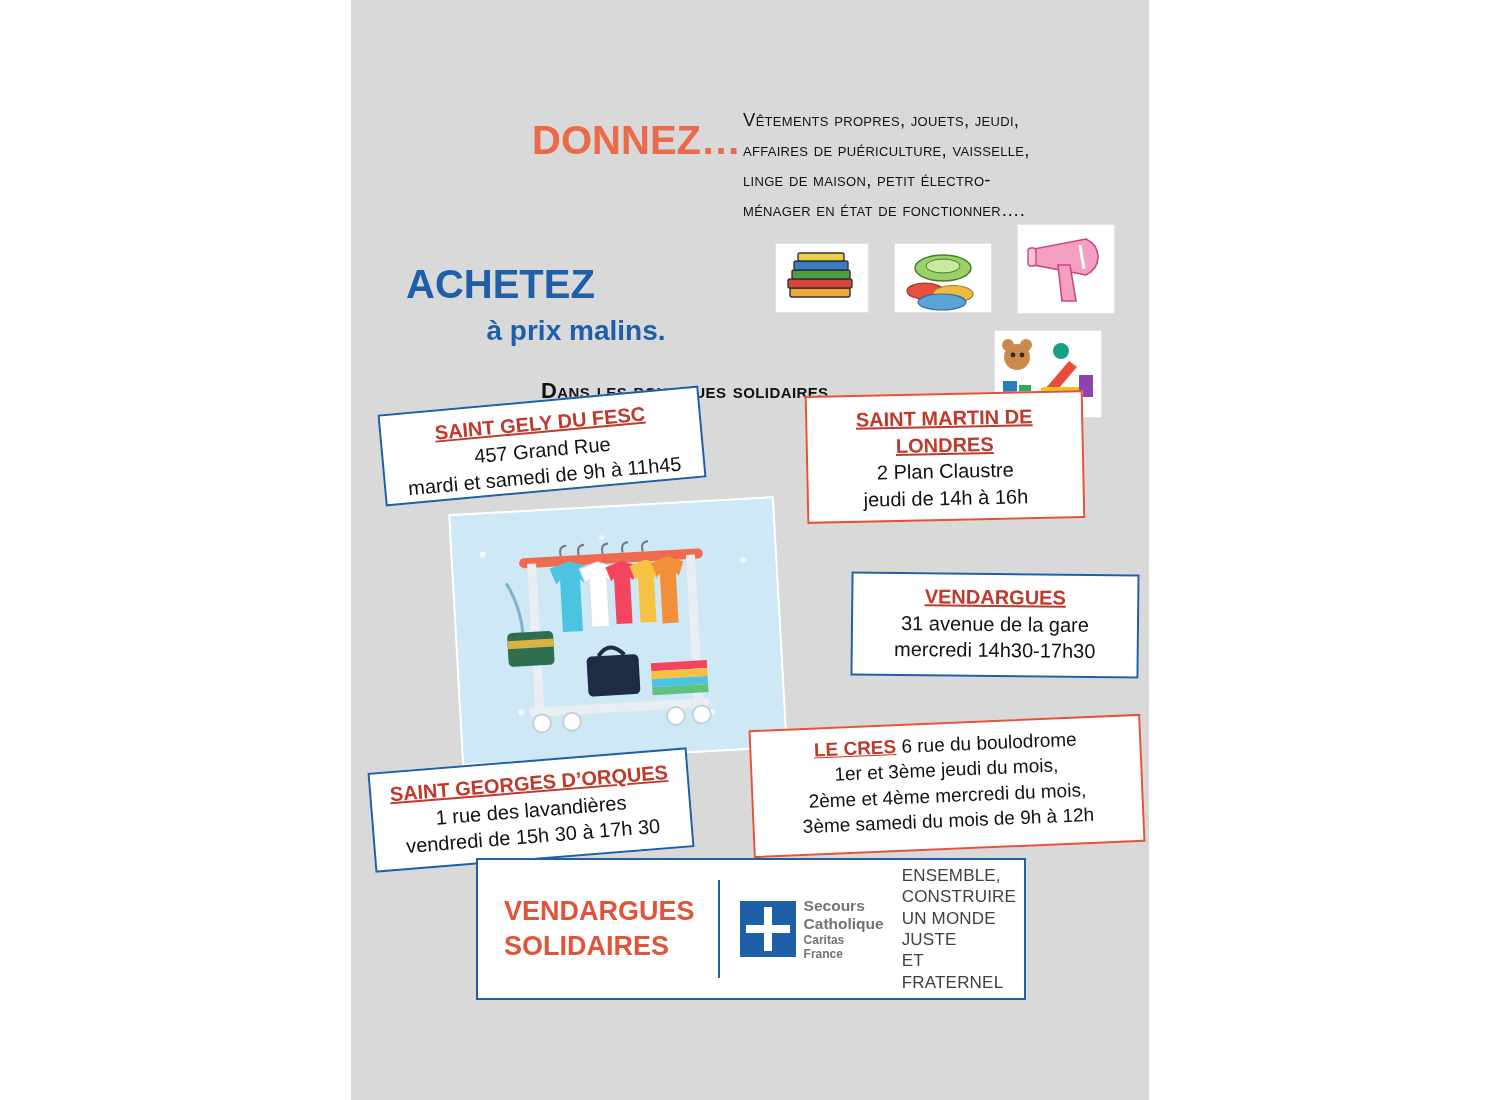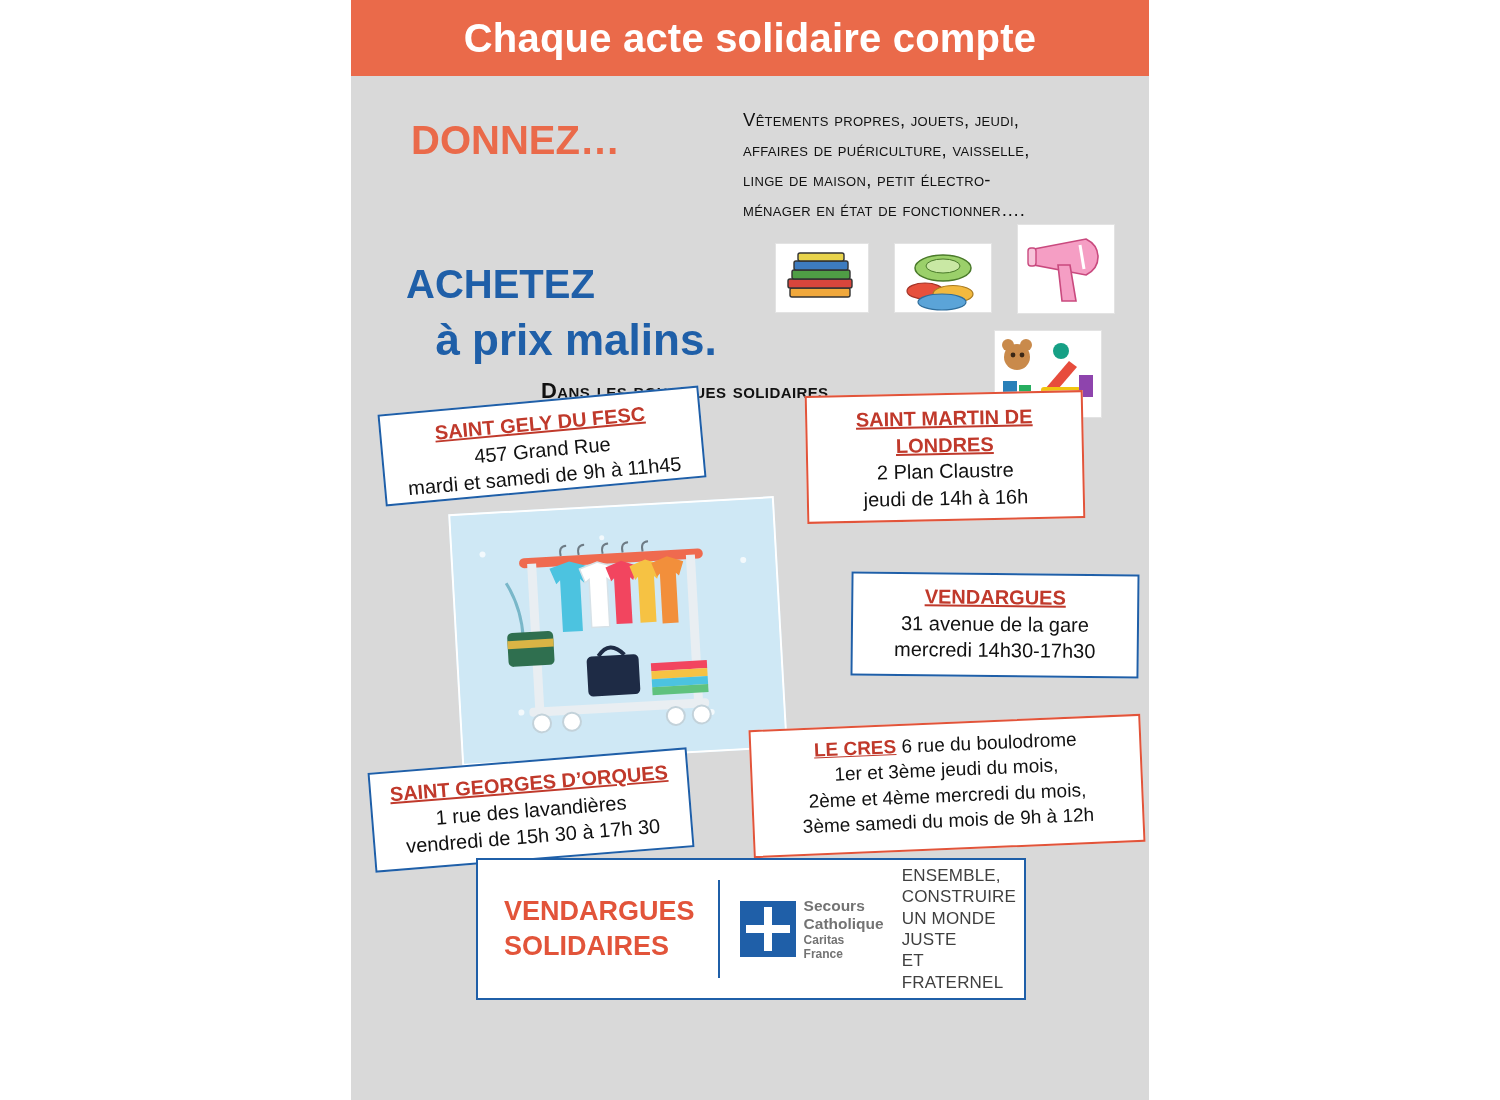--- a/index.html
+++ b/index.html
@@ -27,21 +27,21 @@
     font-size:40px;
     font-weight:bold;
     letter-spacing:0.2px;
     white-space:nowrap;
   }
   
   .donnez{
     position:absolute;
     left:60px;top:118px;
     width:330px;
-    text-align:left;
+    text-align:right;
     color:#ea6a4a;
     font-size:40px;
     font-weight:bold;
   }
   .ou{
     position:absolute;
     left:60px;top:198px;
     width:330px;
     text-align:center;
     color:#1b1b1b;
@@ -56,21 +56,21 @@
     color:#1f5fa8;
     font-size:40px;
     font-weight:bold;
   }
   .prixmalins{
     position:absolute;
     left:55px;top:315px;
     width:340px;
     text-align:center;
     color:#1f5fa8;
-    font-size:44px;
+    font-size:28px;
     font-weight:bold;
   }
   .dans-boutiques{
     position:absolute;
     left:190px;top:378px;
     color:#111111;
     font-size:22px;
     font-weight:bold;
     font-variant:small-caps;
     letter-spacing:0.4px;
@@ -204,23 +204,20 @@
     font-weight:normal;
     line-height:1.26;
     letter-spacing:0.2px;
   }
 </style>
 </head>
 <body>
 
 <div class="poster">
 
-  <div class="banner">
-    <div class="banner-text">Chaque acte solidaire compte</div>
-  </div>
 
   <div class="donnez">DONNEZ…</div>
   <div class="achetez">ACHETEZ</div>
   <div class="prixmalins">à prix malins.</div>
   <div class="dans-boutiques">Dans les boutiques solidaires</div>
 
   <div class="desc">
     <div>Vêtements propres, jouets, jeudi,</div>
     <div>affaires de puériculture,  vaisselle,</div>
     <div>linge de maison, petit électro-</div>

